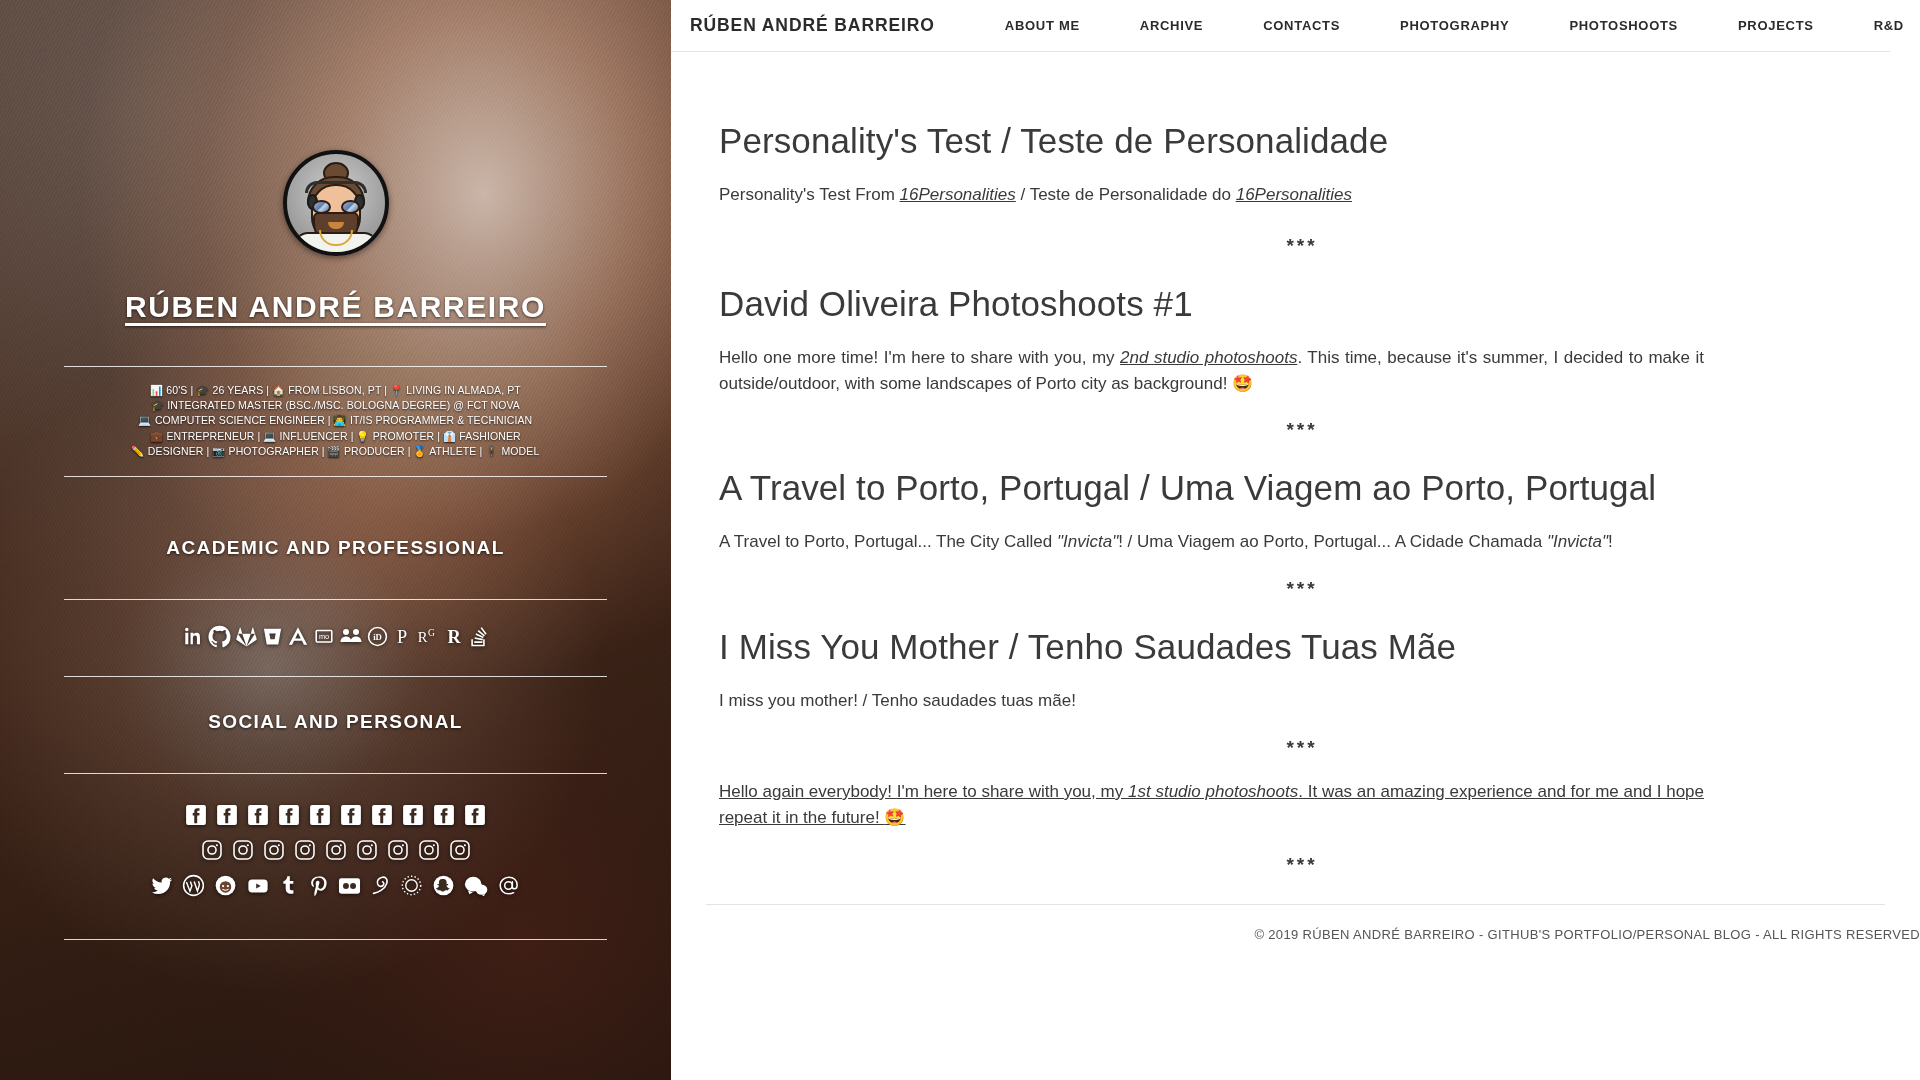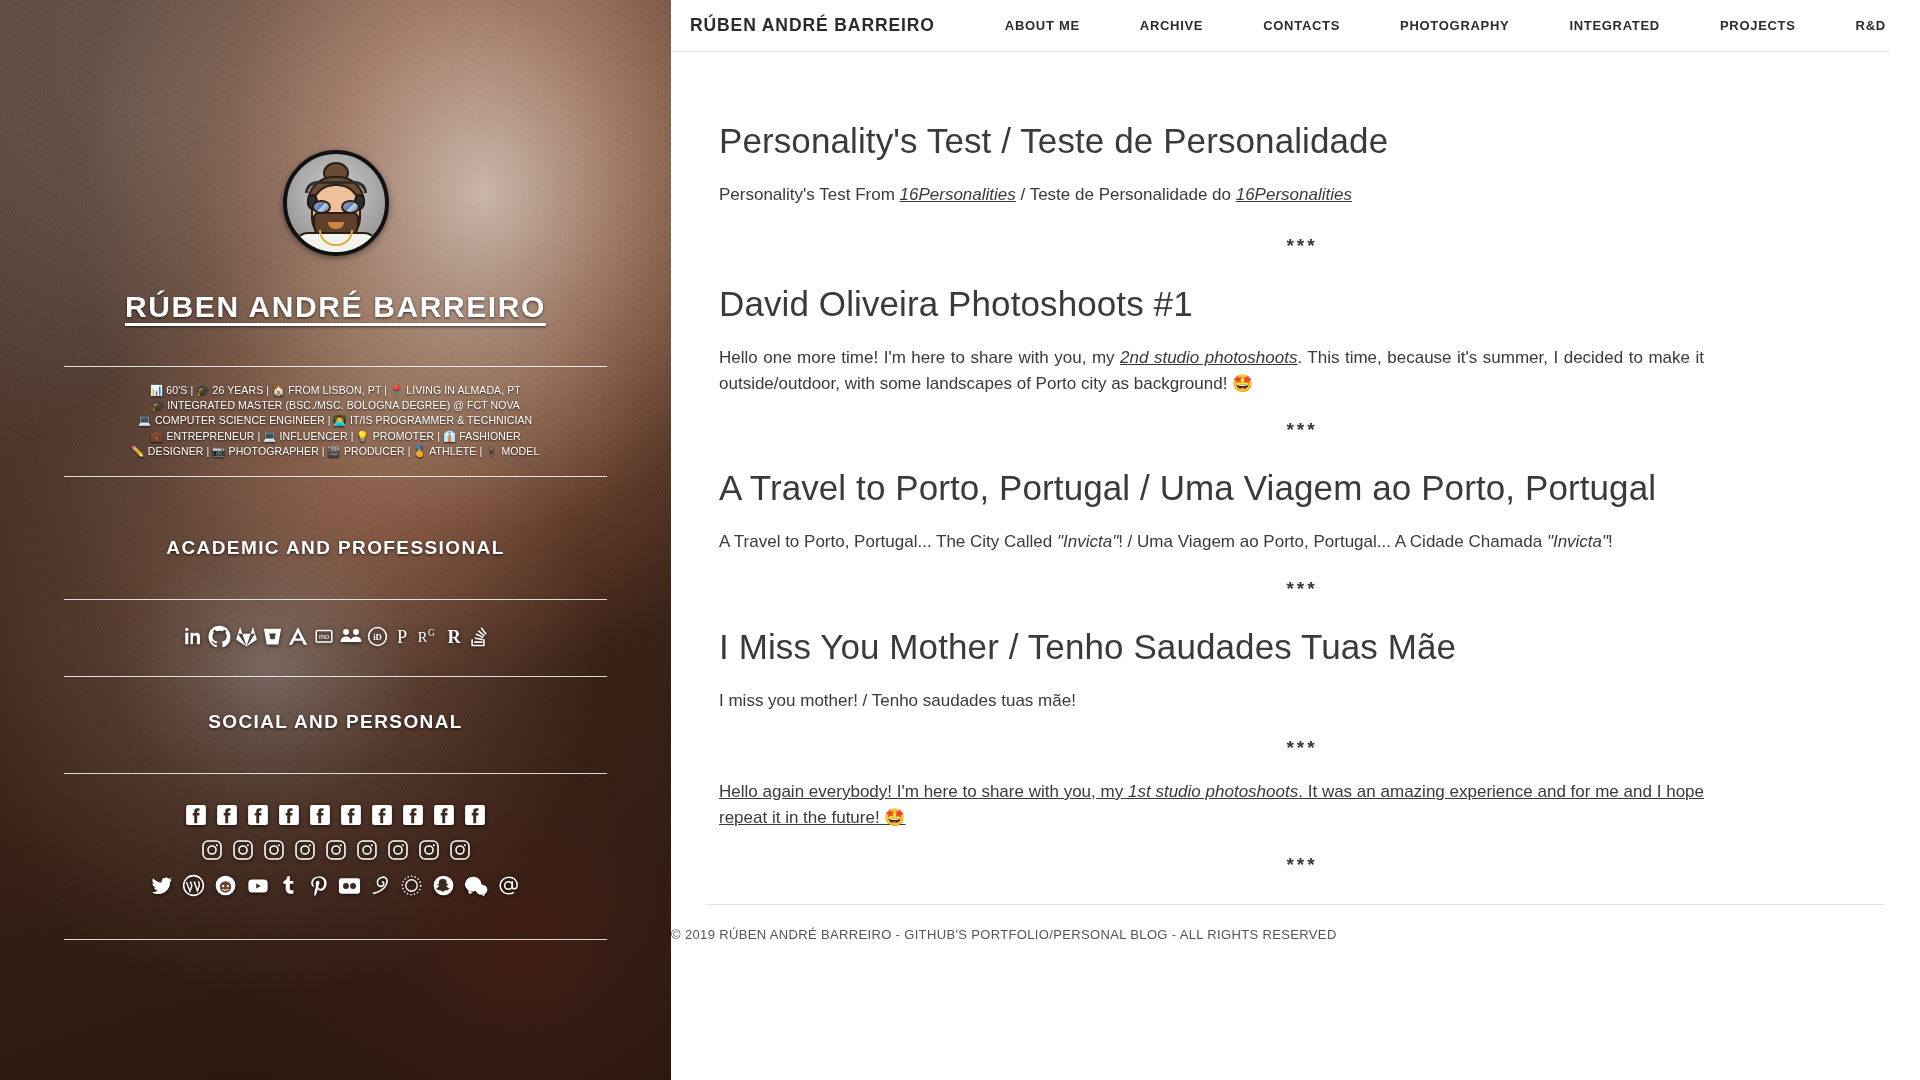--- a/index.html
+++ b/index.html
@@ -156,21 +156,21 @@
   }
   .post-body i { font-style: italic; }
   .sep {
     text-align: center; color: #3a3a3a; letter-spacing: 3px;
     font-size: 19px; font-weight: 700;
     font-family: "Liberation Sans Narrow", "Liberation Sans", sans-serif;
   }
   .emoji { font-size: 17px; }
   .main-foot-rule { height: 1px; background: #e3e3e3; margin: 0 35px; }
   .main-foot {
-    text-align: left; color: #555;
+    text-align: right; color: #555;
     font-family: "Liberation Sans Narrow", "Liberation Sans", sans-serif;
     font-size: 13px; letter-spacing: 0.35px;
   }
 </style>
 </head>
 <body>
 
 <div id="root">
 
   <aside class="sidebar">
@@ -503,21 +503,21 @@
 
   <main class="main">
 
     <nav class="topnav">
       <div class="brand">RÚBEN ANDRÉ BARREIRO</div>
       <div class="navlinks">
         <a class="navlink">ABOUT ME</a>
         <a class="navlink">ARCHIVE</a>
         <a class="navlink">CONTACTS</a>
         <a class="navlink">PHOTOGRAPHY</a>
-        <a class="navlink">INTEGRATED</a>
+        <a class="navlink">PHOTOSHOOTS</a>
         <a class="navlink">PROJECTS</a>
         <a class="navlink">R&amp;D</a>
         <a class="navlink">RSS</a>
       </div>
     </nav>
 
     <div class="content">
 
       <article class="post">
         <h2 class="post-title" style="margin-top:68px;">Personality's Test / Teste de Personalidade</h2>

